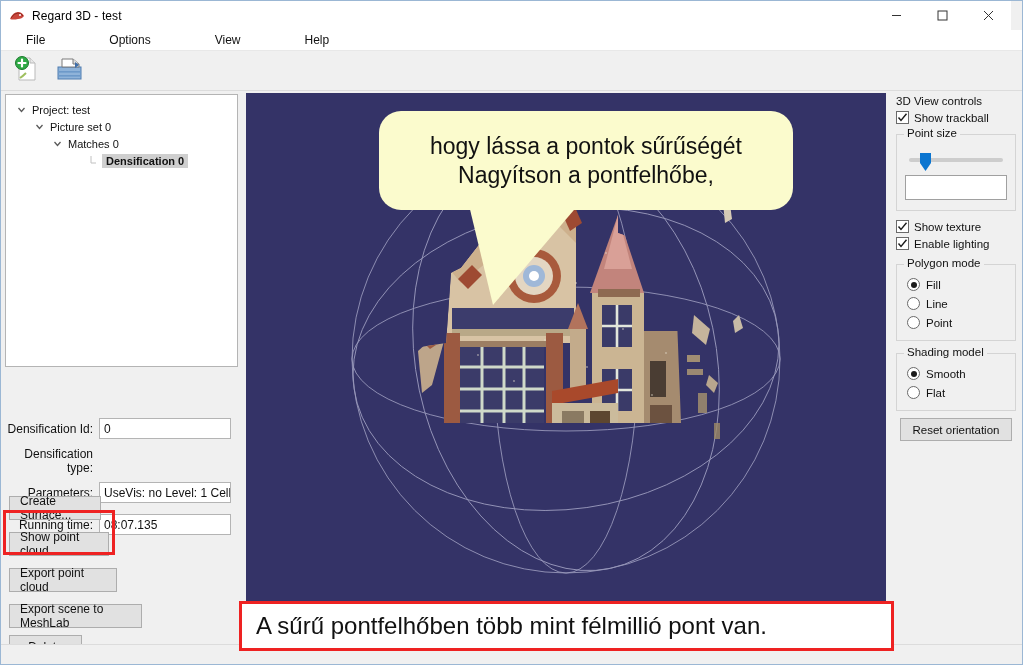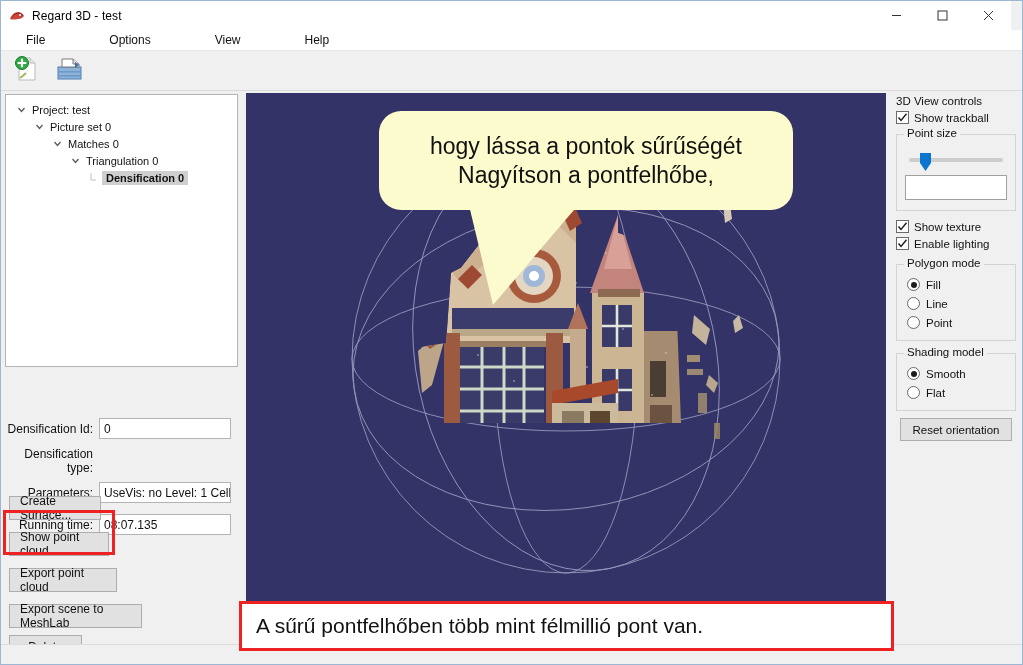--- a/index.html
+++ b/index.html
@@ -122,21 +122,21 @@
   .bubble-tail {
     position: absolute; left: 466px; top: 196px; z-index: 19;
   }
 
   
   .caption {
     position: absolute; left: 238px; top: 600px; width: 655px; height: 50px;
     background: #ffffff; border: 3px solid #ee2222; z-index: 25;
     display: flex; align-items: center; padding-left: 14px;
   }
-  .caption .ctext { font-size: 21px; color: #111; }
+  .caption .ctext { font-size: 24px; color: #111; }
 
   
   .rightpanel {
     position: absolute; left: 889px; top: 90px; width: 132px; height: 553px;
     background: #f0f0f0; font-size: 11.5px; color: #111;
   }
   .rp-title { padding: 4px 0 2px 6px; font-size: 11.5px; }
   .grp {
     position: relative; border: 1px solid #d4d4d4; margin: 0 6px 7px 6px;
     padding: 10px 6px 8px 6px;
@@ -269,28 +269,20 @@
         </span>
         <span class="lbl">Picture set 0</span>
       </div>
       <div class="tnode" style="padding-left:42px">
         <span class="tw">
           <svg width="11" height="11" viewBox="0 0 11 11">
               <path d="M2.5 4 L5.5 7.5 L8.5 4" fill="none" stroke="#5a5a5a" stroke-width="1.3"></path>
             </svg>
         </span>
         <span class="lbl">Matches 0</span>
-      </div>
-      <div class="tnode" style="padding-left:60px">
-        <span class="tw">
-          <svg width="11" height="11" viewBox="0 0 11 11">
-              <path d="M2.5 4 L5.5 7.5 L8.5 4" fill="none" stroke="#5a5a5a" stroke-width="1.3"></path>
-            </svg>
-        </span>
-        <span class="lbl">Triangulation 0</span>
       </div>
       <div class="tnode sel" style="padding-left:78px">
         <span class="tw">
           <svg width="11" height="11" viewBox="0 0 11 11">
               <path d="M3 1 v7 h5" fill="none" stroke="#c0c0c0" stroke-width="1"></path>
             </svg>
         </span>
         <span class="lbl">Densification 0</span>
       </div>
     </div>

